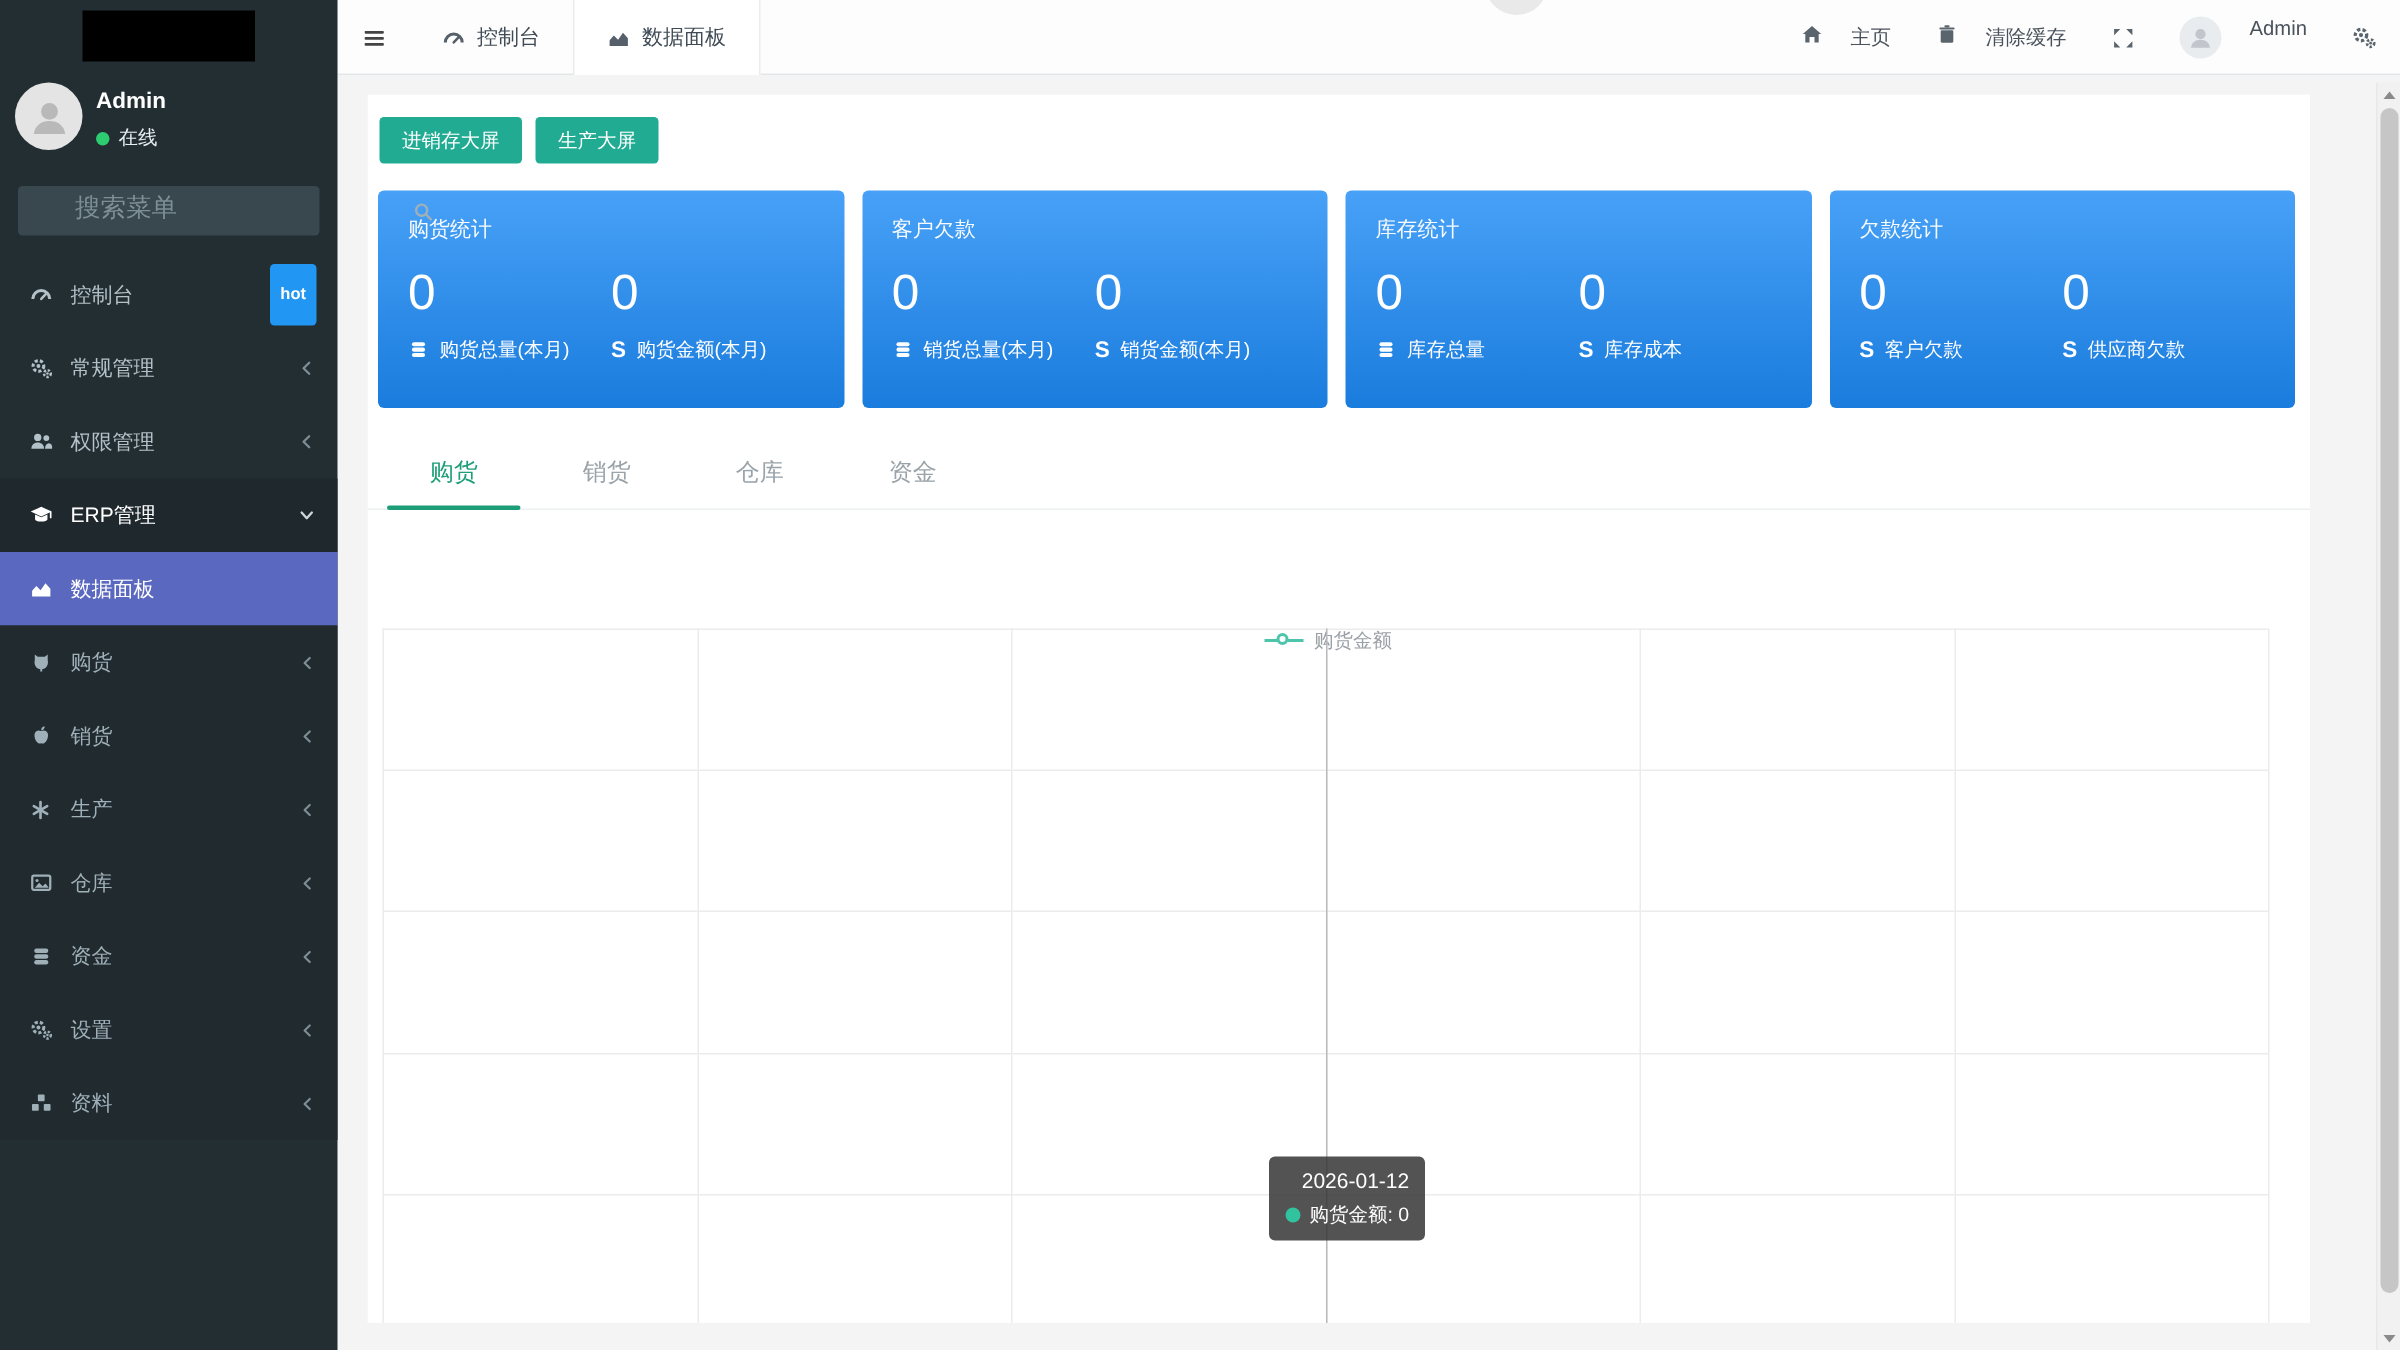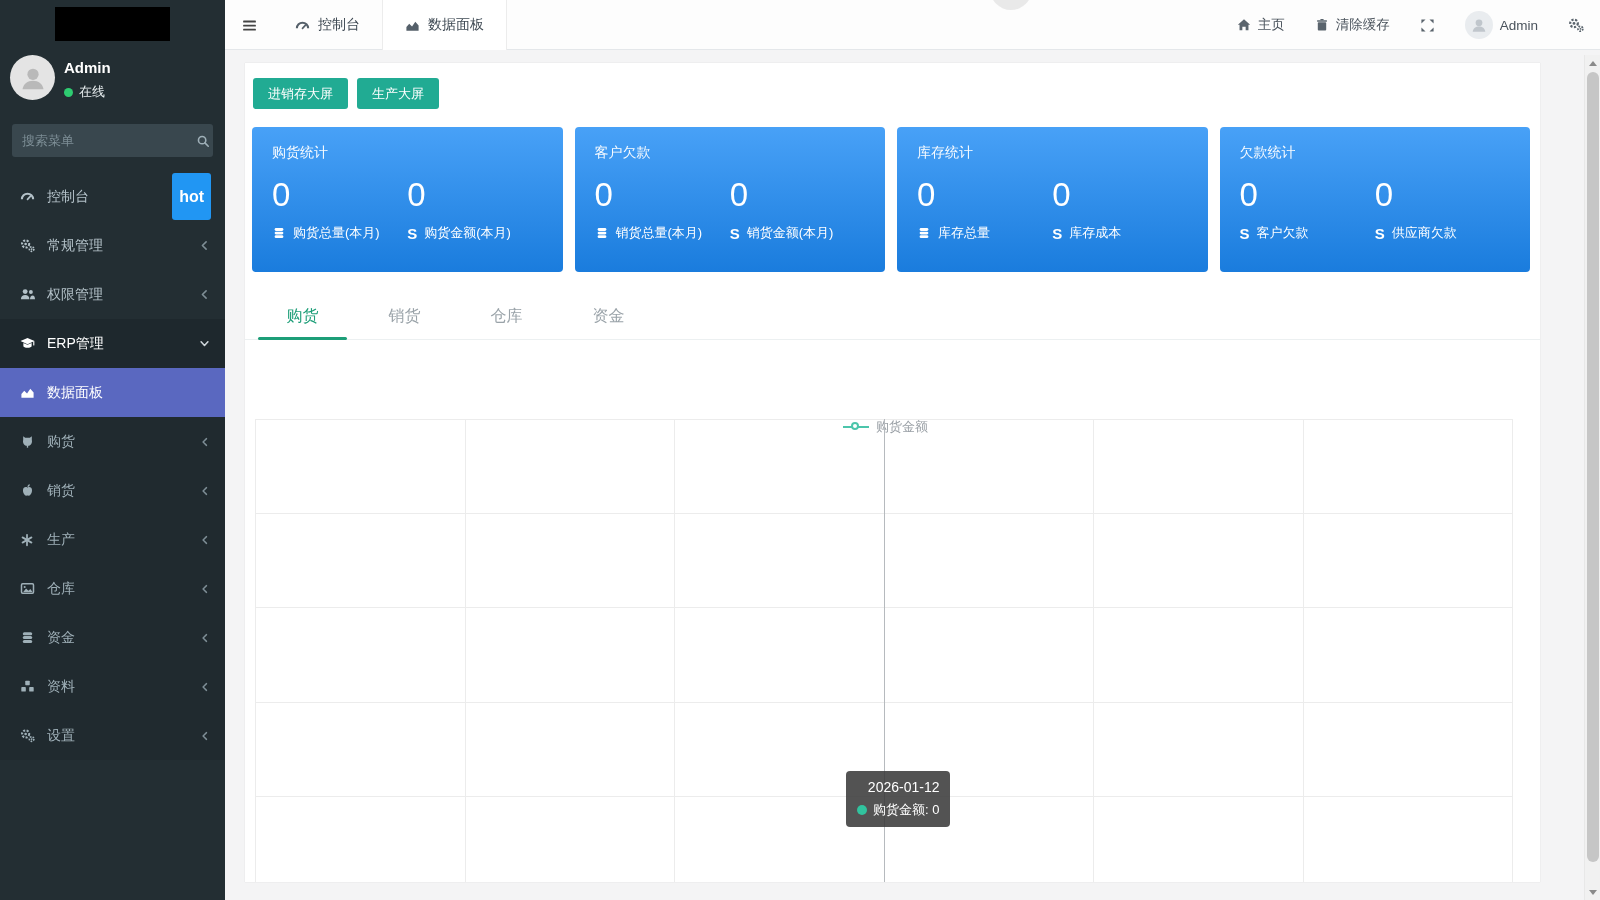--- a/index.html
+++ b/index.html
@@ -10,44 +10,44 @@
   
   .sidebar { position:absolute; left:0; top:0; width:225px; height:900px; background:#232e33; z-index:5; }
   .logo-redacted { position:absolute; left:55px; top:7px; width:115px; height:34px; background:#000; }
   .user-panel { position:absolute; left:10px; top:55px; width:205px; height:60px; }
   .avatar { position:absolute; left:0; top:0; width:45px; height:45px; border-radius:50%; background:#e4e4e4; overflow:hidden; color:#b9b9b9; display:flex; align-items:center; justify-content:center; }
   .user-meta { position:absolute; left:54px; top:4px; }
   .user-name { color:#fff; font-weight:bold; font-size:15px; }
   .user-status { margin-top:7px; color:#e8eef0; font-size:13px; display:flex; align-items:center; gap:6px; }
   .dot-online { width:9px; height:9px; border-radius:50%; background:#2ecc71; display:inline-block; }
   .search-box { position:absolute; left:12px; top:124px; width:201px; height:33px; background:#39474e; border-radius:3px; display:flex; }
-  .search-box input { flex:1; background:transparent; border:none; outline:none; color:#cfd8dc; font-size:13px; padding:0 10px; font-family:Liberation Serif, serif; }
+  .search-box input { flex:1; background:transparent; border:none; outline:none; color:#cfd8dc; font-size:17px; padding:0 10px; font-family:Liberation Mono, monospace;margin-left:28px; }
   .search-box input::placeholder { color:#7d8e96; }
   .search-btn { width:34px; border:none; background:transparent; color:#9fb0b8; cursor:pointer; display:flex; align-items:center; justify-content:center; }
 
   .menu { position:absolute; left:0; top:172px; width:225px; }
   .mi { position:relative; height:49px; display:flex; align-items:center; padding:0 14px 0 18px; color:#b3c1c8; font-size:14px; cursor:pointer; }
   .mi .ic { width:18px; display:flex; justify-content:center; margin-right:11px; flex:none; }
   .mi .lbl { flex:1; white-space:nowrap; overflow:hidden; }
   .mi .chev { color:#7e8e96; display:flex; }
   .mi.parent-open { background:#1e282d; color:#fff; }
   .mi.active { background:#5a68c0; color:#fff; }
   .mi.child { background:#202a2f; color:#9fb0b8; }
   .mi.active .chev, .mi.parent-open .chev { color:#cfd6da; }
-  .badge-hot { background:#2196f3; color:#fff; font-size:16px; font-weight:bold; padding:14px 7px; border-radius:3px; line-height:1.2;text-align:right; }
+  .badge-hot { background:#2196f3; color:#fff; font-size:11px; font-weight:bold; padding:14px 7px; border-radius:3px; line-height:1.2;text-align:right; }
 
   
   .navbar { position:absolute; left:225px; top:0; width:1375px; height:50px; background:#fdfdfd; border-bottom:1px solid #e4e7ea; z-index:4; }
   .nav-left { position:absolute; left:0; top:0; height:50px; display:flex; align-items:stretch; }
   .burger { width:48px; display:flex; align-items:center; justify-content:center; color:#444; cursor:pointer; background:transparent; border:none; }
   .nav-tab { display:flex; align-items:center; gap:8px; padding:0 22px; font-size:14px; color:#3f4a54; cursor:pointer; }
   .nav-tab .ic { color:#55606a; display:flex; }
   .nav-tab.active { background:#fff; border-left:1px solid #ececec; border-right:1px solid #ececec; }
   .nav-right { position:absolute; right:16px; top:0; height:50px; display:flex; align-items:center; gap:30px; }
-  .nav-link { display:flex; align-items:center; gap:7px; font-size:13.5px; color:#4a535c; cursor:pointer; }
+  .nav-link { display:flex; gap:19px; font-size:13.5px; color:#4a535c; cursor:pointer; }
   .nav-link .ic { color:#5a646d; display:flex; }
   .nav-avatar { width:28px; height:28px; border-radius:50%; background:#e9ecef; color:#c0c6cc; display:flex; align-items:center; justify-content:center; overflow:hidden; }
   .top-notch { position:absolute; left:765px; top:-32px; width:42px; height:42px; border-radius:50%; background:#d9d9d9; opacity:.55; z-index:6; }
 
   
   .card { position:absolute; left:245px; top:63px; width:1295px; height:819px; background:#fff; box-shadow:0 0 1px rgba(0,0,0,.15); overflow:hidden; }
   .btn-row { position:absolute; left:8px; top:15px; display:flex; gap:9px; }
   .btn-teal { background:#21ab93; color:#fff; border:none; border-radius:3px; height:31px; padding:0 15px; font-size:13px; font-family:inherit; cursor:pointer; }
 
   .cards-row { position:absolute; left:7px; top:64px; width:1278px; display:flex; gap:12px; }
@@ -344,37 +344,37 @@
         <span class="lbl">资金</span>
         <span class="chev">
             <svg class="ic-svg" width="12" height="12">
               <use href="#i-chevl"></use>
             </svg>
           </span>
       </div>
       <div class="mi child">
         <span class="ic">
             <svg class="ic-svg" width="15" height="15">
+              <use href="#i-gears"></use>
+            </svg>
+          </span>
+        <span class="lbl">设置</span>
+        <span class="chev">
+            <svg class="ic-svg" width="12" height="12">
+              <use href="#i-chevl"></use>
+            </svg>
+          </span>
+      </div>
+      <div class="mi child">
+        <span class="ic">
+            <svg class="ic-svg" width="15" height="15">
               <use href="#i-cubes"></use>
             </svg>
           </span>
         <span class="lbl">资料</span>
-        <span class="chev">
-            <svg class="ic-svg" width="12" height="12">
-              <use href="#i-chevl"></use>
-            </svg>
-          </span>
-      </div>
-      <div class="mi child">
-        <span class="ic">
-            <svg class="ic-svg" width="15" height="15">
-              <use href="#i-gears"></use>
-            </svg>
-          </span>
-        <span class="lbl">设置</span>
         <span class="chev">
             <svg class="ic-svg" width="12" height="12">
               <use href="#i-chevl"></use>
             </svg>
           </span>
       </div>
     </nav>
   </aside>
 
   <header class="navbar">

